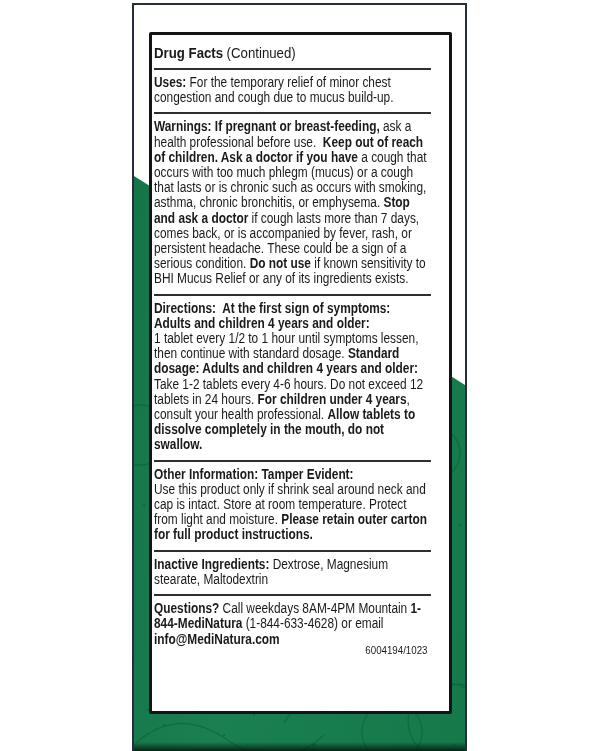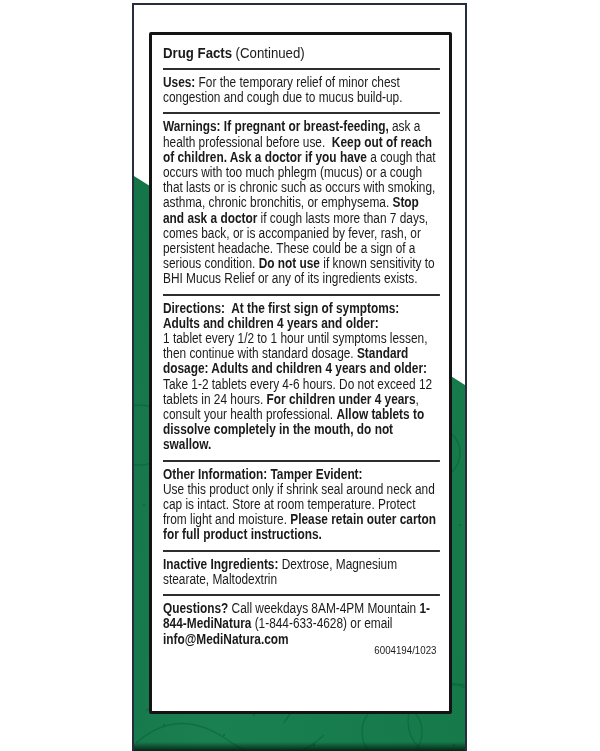--- a/index.html
+++ b/index.html
@@ -19,21 +19,21 @@
   
   .green{position:absolute;inset:0;
          background:linear-gradient(100deg,#137347 0%,#1a7f51 45%,#15794a 100%);
          clip-path:polygon(0 171px,100% 380px,100% 100%,0 100%);}
   .green svg{position:absolute;left:0;top:0;}
   .bottom-shade{position:absolute;left:0;right:0;bottom:0;height:9px;
                 background:linear-gradient(to bottom,rgba(0,0,0,0),rgba(2,20,12,0.85));}
   
   .box{position:absolute;left:15px;top:27px;width:303px;height:682px;box-sizing:border-box;
        background:#ffffff;border:3px solid var(--box-border);border-radius:2px;
-       padding:8px 9px 6px 11px;overflow:hidden;}
+       padding:8px 9px 6px 2px;overflow:hidden;}
   .box-content{width:322px;transform:scaleX(0.86);transform-origin:0 0;
                font-size:13.8px;line-height:15.2px;letter-spacing:0;}
   .b{font-weight:bold;}
   .r{font-weight:normal;}
   .df-header{padding:1px 0 7px 0;font-size:15.4px;line-height:17px;}
   .df-header .r{margin-left:4px;}
   p.section{margin:0;border-top:2px solid var(--divider);padding:5px 0 7px 0;
             white-space:pre-wrap;}
   p.questions{position:relative;padding-bottom:14px;}
   .code{position:absolute;right:4px;bottom:3px;font-size:11.3px;letter-spacing:0;

